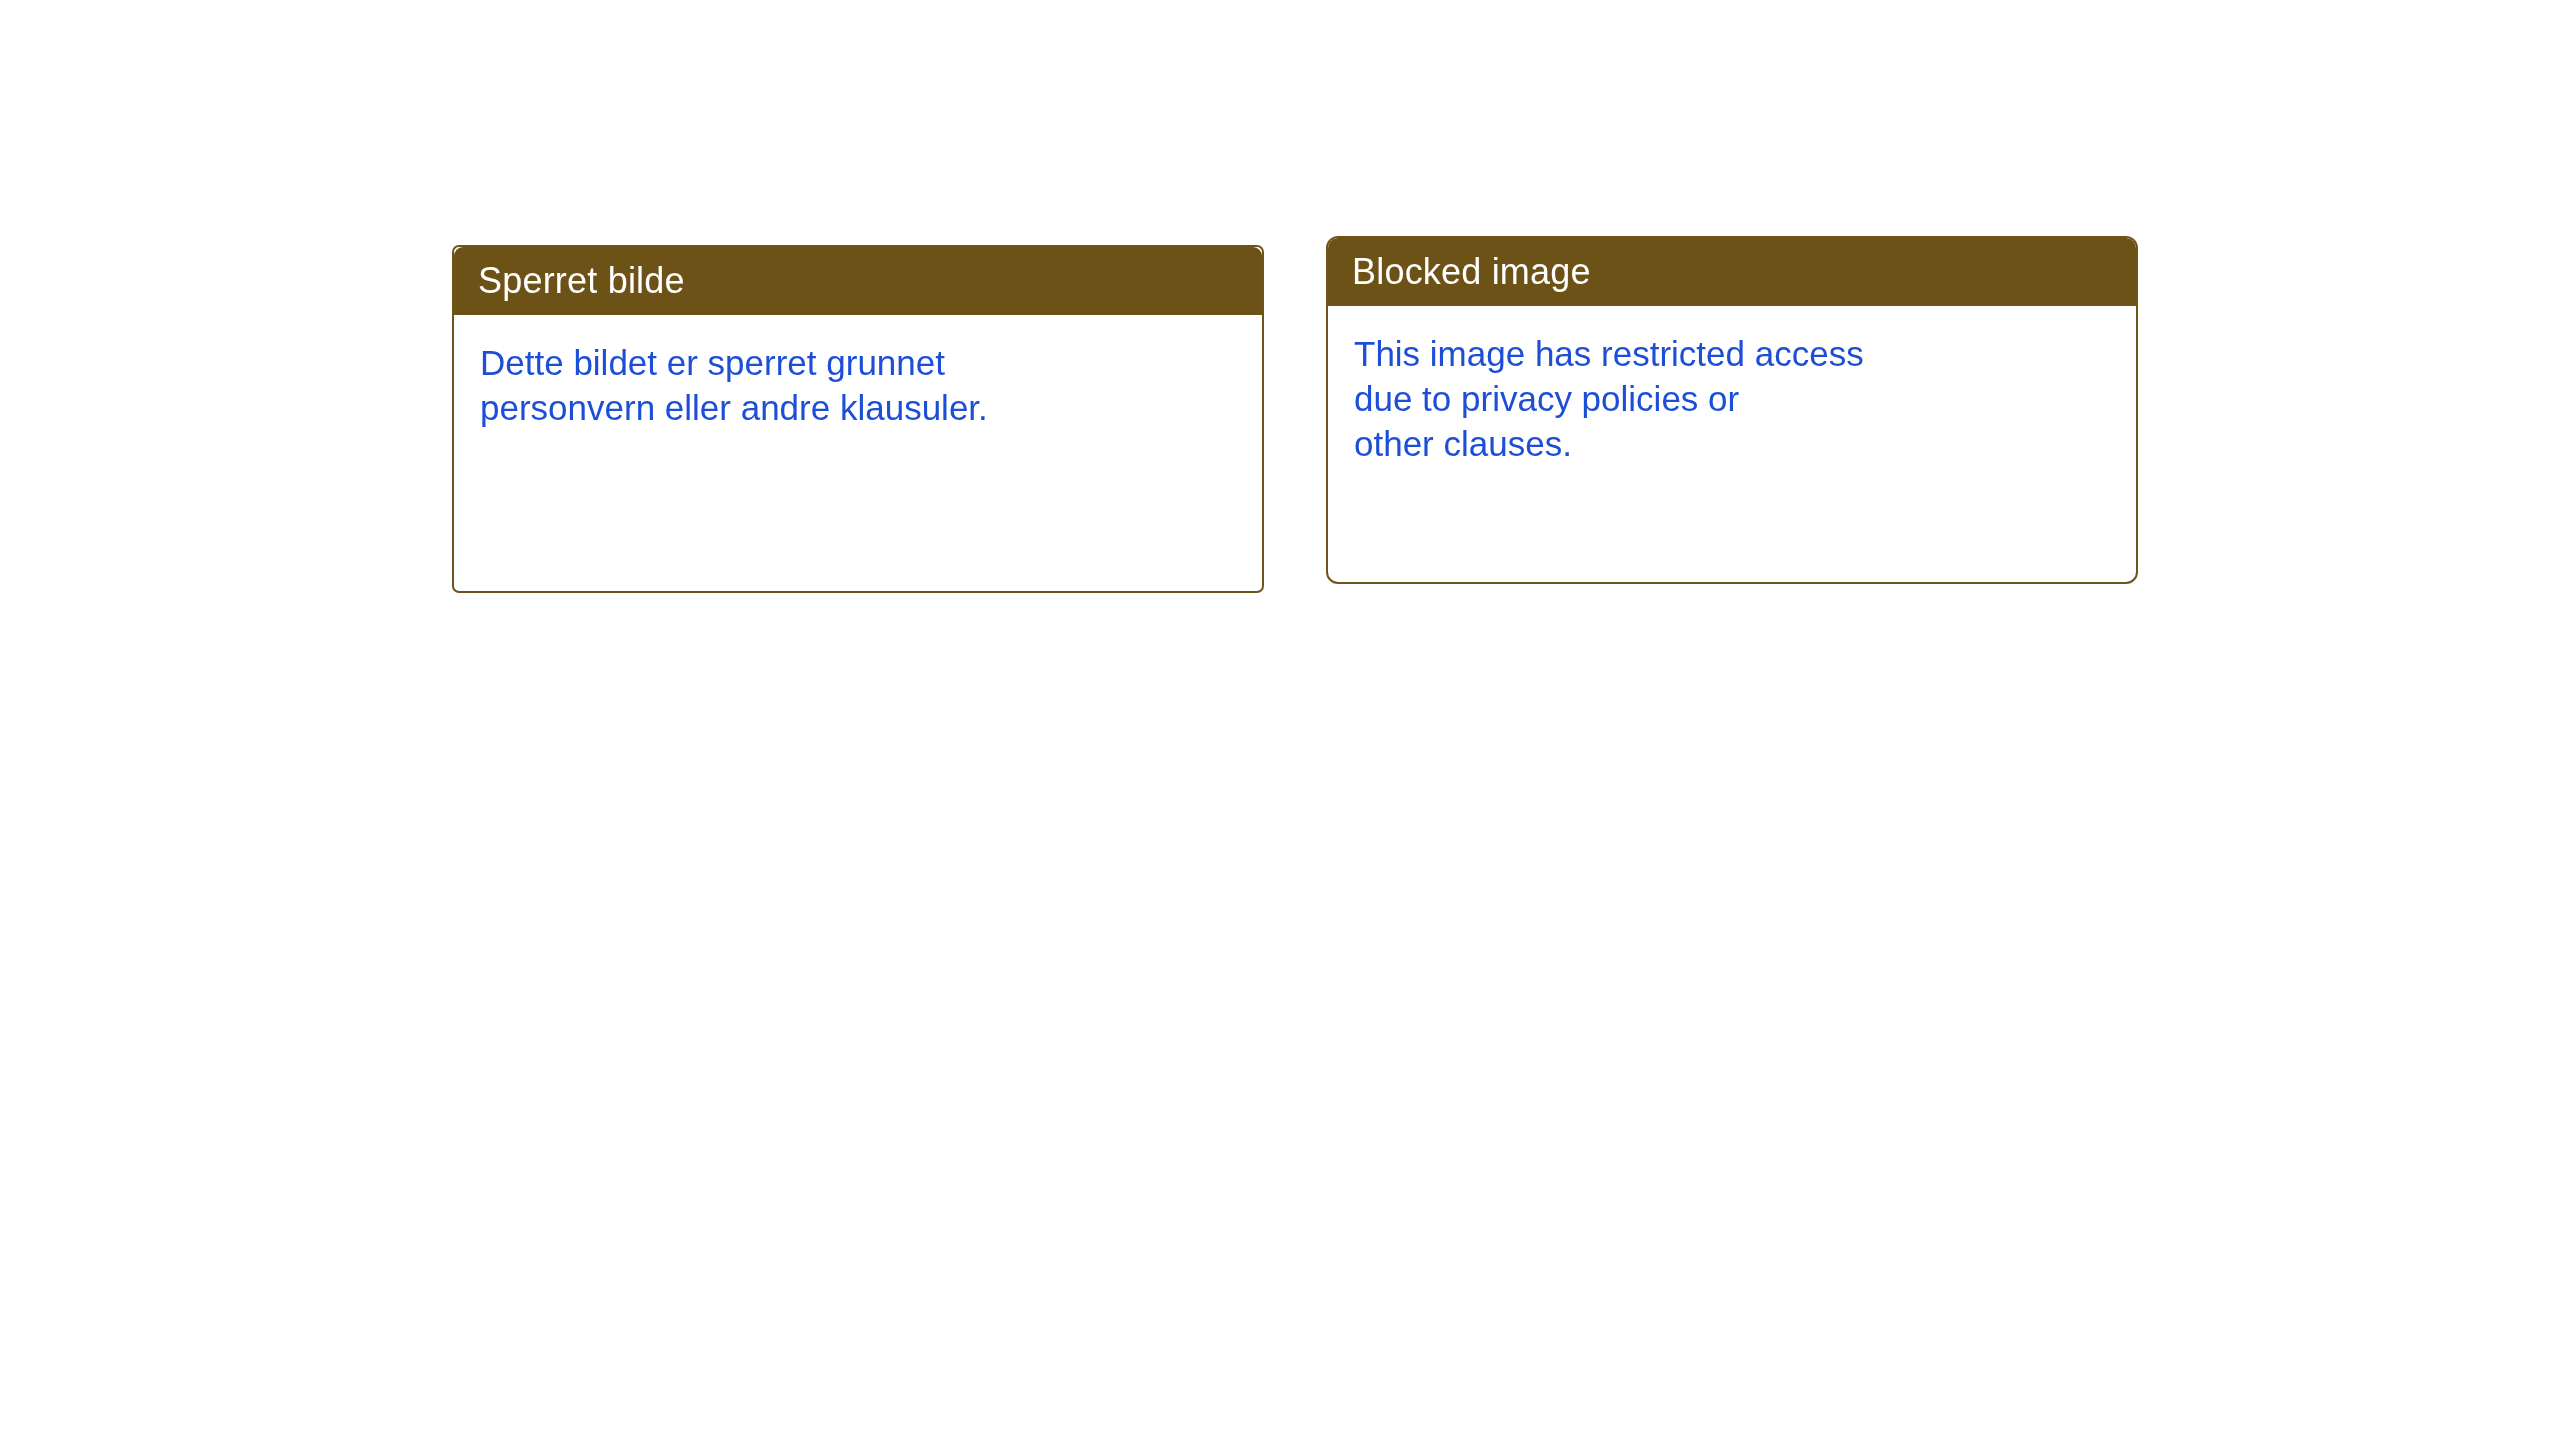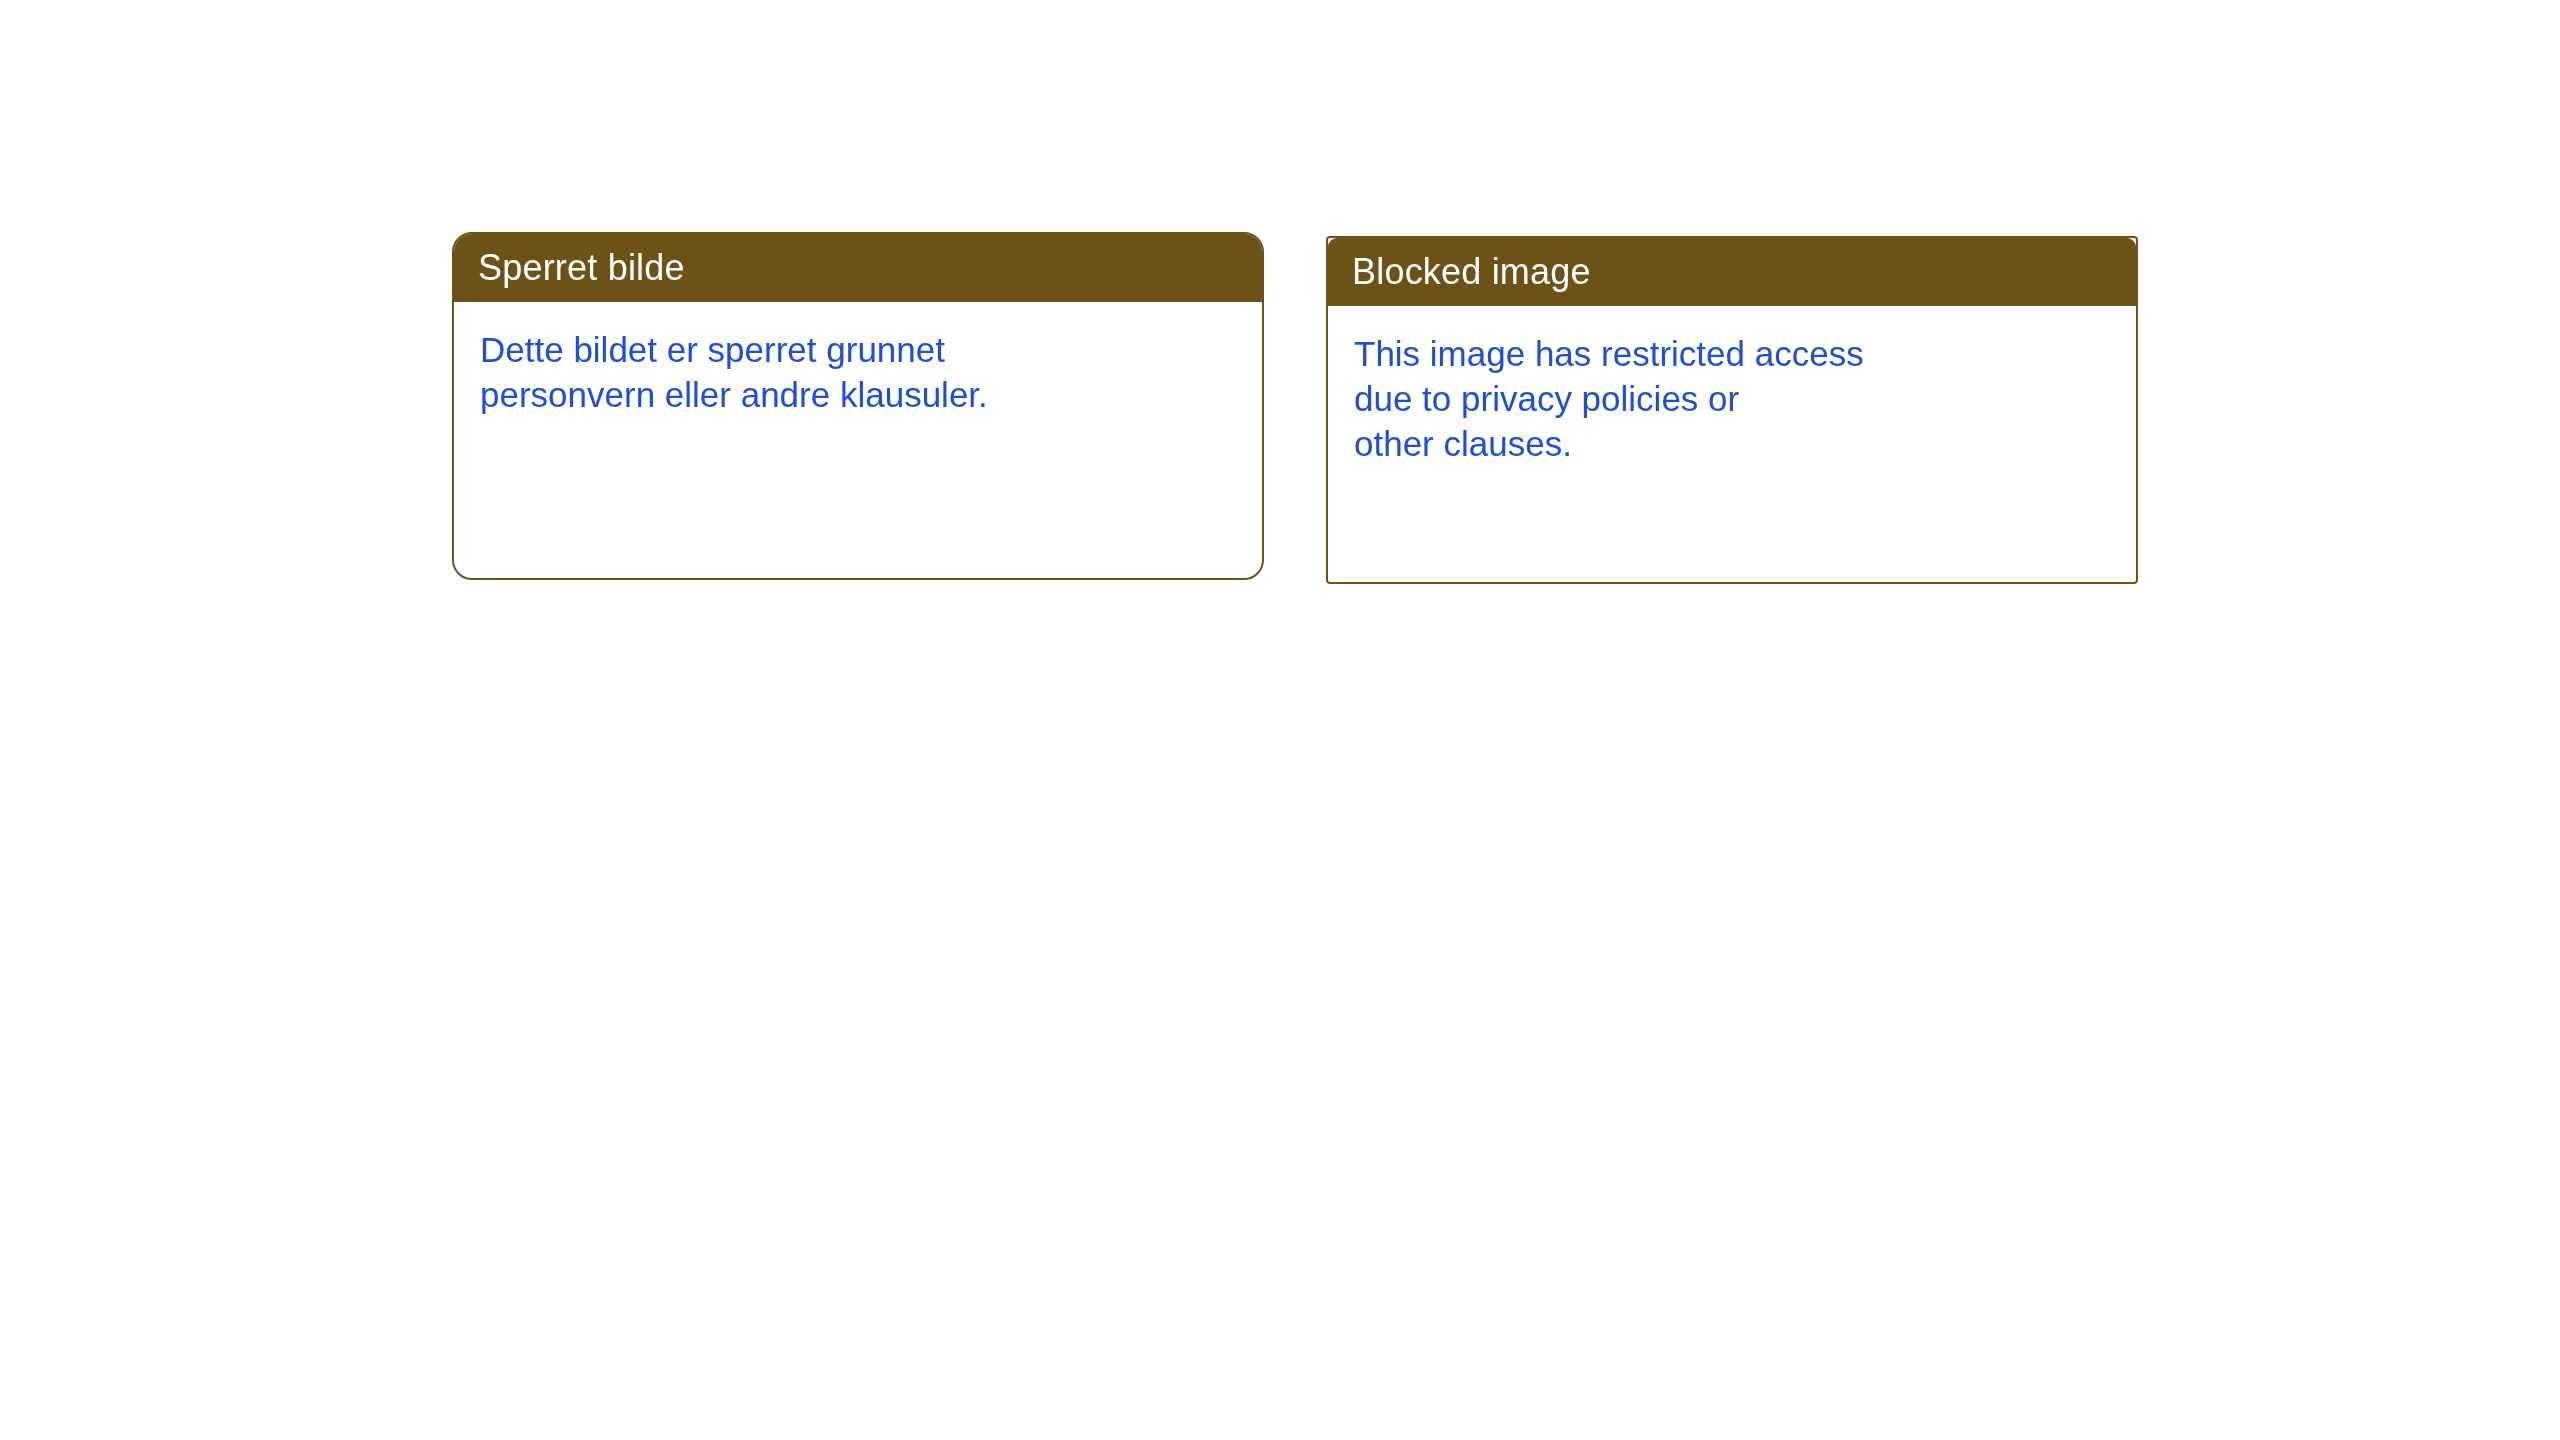--- a/index.html
+++ b/index.html
@@ -47,36 +47,36 @@
     padding: 26px 26px 26px 26px;
     color: #1d4ed8;
     font-size: 35px;
     line-height: 1.28;
     white-space: pre-line;
   }
 
   
   #card-blocked-no {
     left: 452px;
-    top: 232px;
+    top: 245px;
     width: 812px;
     height: 348px;
-    border-radius: 20px;
+    border-radius: 7px;
   }
   #card-blocked-no .card-header {
     border-radius: 9px 9px 0 0;
   }
 
   
   #card-blocked-en {
     left: 1326px;
     top: 236px;
     width: 812px;
     height: 348px;
-    border-radius: 4px;
+    border-radius: 12px;
   }
   #card-blocked-en .card-header {
     border-radius: 9px 9px 0 0;
   }
 </style>
 </head>
 <body>
 
 <div id="stage">
 

